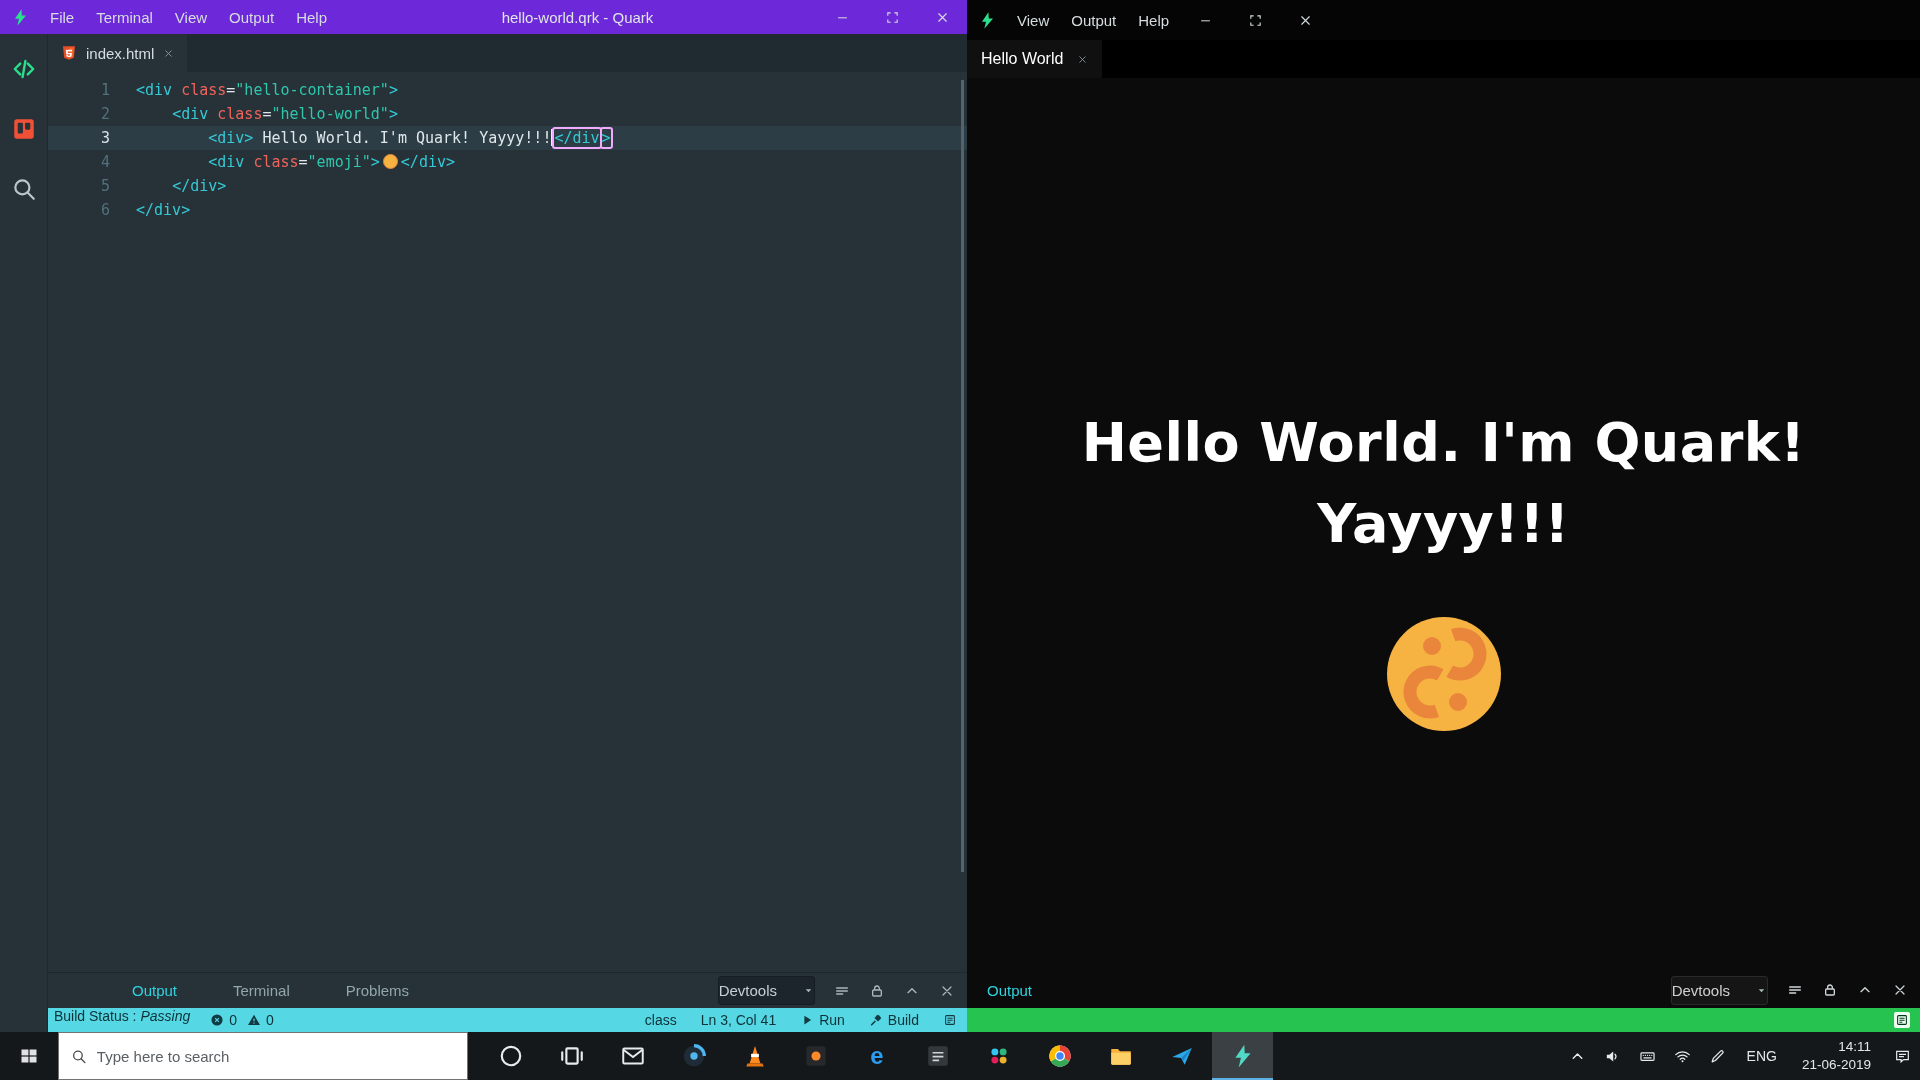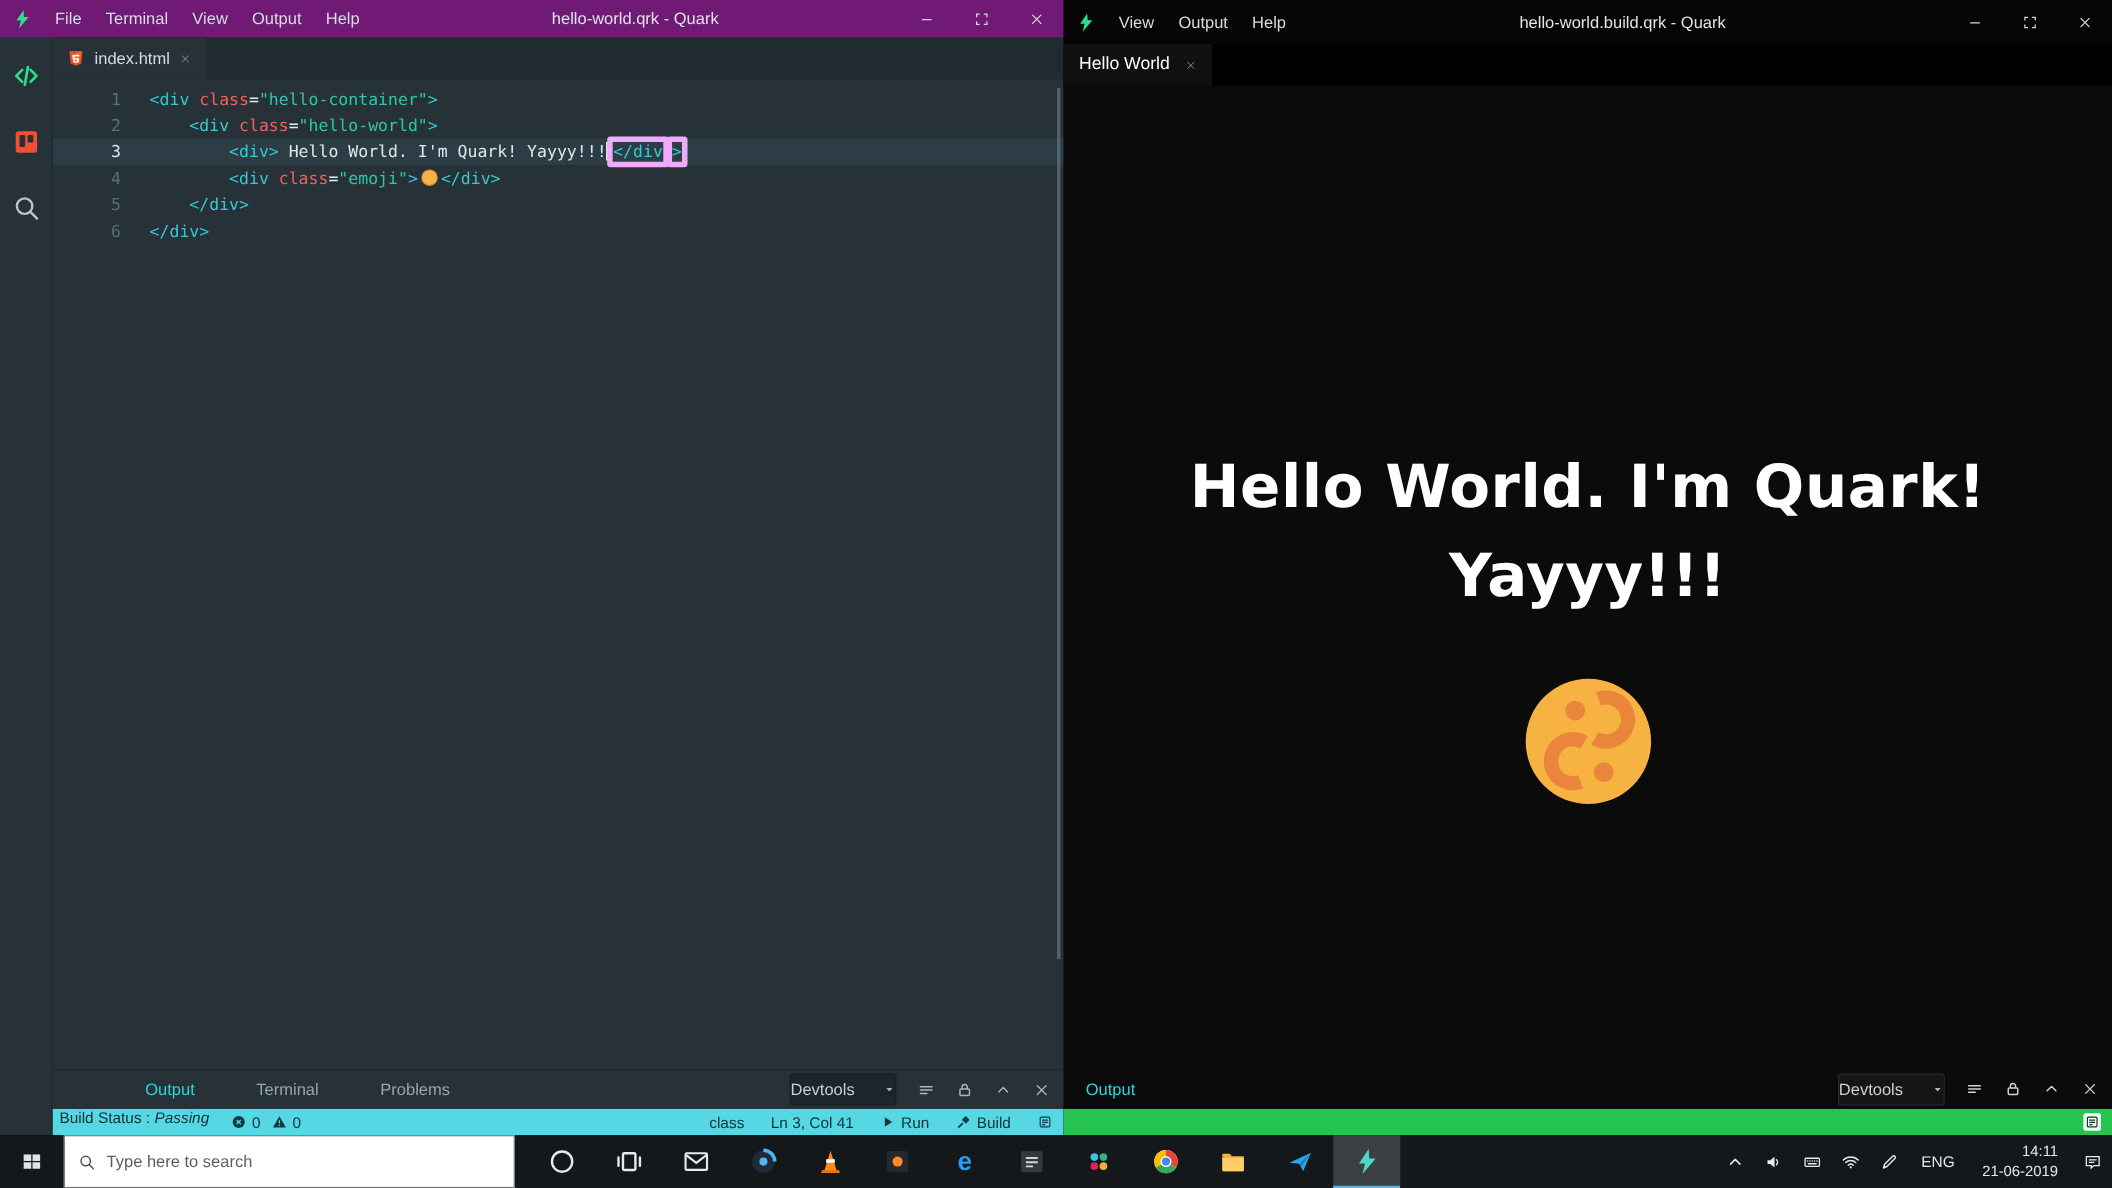--- a/index.html
+++ b/index.html
@@ -6,21 +6,21 @@
   html,body{width:1920px;height:1080px;overflow:hidden;background:#000;
     font-family:"Liberation Sans",sans-serif;-webkit-font-smoothing:antialiased}
   .screen{position:relative;width:1920px;height:1080px;background:#000}
   .ico{display:inline-flex;align-items:center;justify-content:center}
   .ico svg{width:100%;height:100%;display:block}
 
   
   .win-left{position:absolute;left:0;top:0;width:967px;height:1032px;background:#263238;
     display:flex;flex-direction:column;color:#cfd8dc}
   .titlebar{position:relative;display:flex;align-items:center;font-size:15px;flex:0 0 auto}
-  .lw-titlebar{height:34px;background:#701a75}
+  .lw-titlebar{height:34px;background:#6d28d9}
   .logo{width:19px;height:19px;margin:0 9px 0 11px;color:var(--logo_green)}
   .menu{display:flex}
   .menu-item{padding:4px 11px;cursor:default;color:#d5dde0}
   .tb-title{flex:1;text-align:center;color:#dfe5e8;white-space:nowrap;overflow:hidden}
   .controls{display:flex;height:100%}
   .ctrl{width:50px;height:100%;display:flex;align-items:center;justify-content:center;color:#d5dde0}
   .ctrl svg{width:15px;height:15px}
   .lw-body{flex:1;display:flex;min-height:0}
   .activity{width:48px;border-right:1px solid #1f2a30;display:flex;flex-direction:column;
     align-items:center;padding-top:22px;gap:34px;flex:0 0 48px}
@@ -37,21 +37,21 @@
     font-size:15px;overflow:hidden}
   .code-line{display:flex;height:24px;line-height:24px;white-space:pre}
   .code-line.current{background:#2d3d46}
   .gutter{width:88px;flex:0 0 88px;text-align:right;padding-right:26px;color:#54707d}
   .current .gutter{color:#dce5e9}
   .code-text{color:#dfe7ea}
   .tok-tag{color:var(--tag_teal)}
   .tok-attr{color:var(--attr_red)}
   .tok-str{color:var(--string_teal)}
   .tok-pln{color:#dfe7ea}
-  .boxed{border:5px solid #f0abfc;border-radius:3px;margin:0 -1px}
+  .boxed{border:2px solid #f0abfc;border-radius:3px;margin:0 -1px}
   .caret{display:inline-block;width:2px;height:17px;background:#e8f0f2;vertical-align:-3px}
   .emoji-dot{display:inline-block;width:15px;height:15px;border-radius:50%;
     background:var(--emoji_yellow);border:1px solid var(--emoji_orange);vertical-align:-2px;margin:0 3px}
   .scroll-thumb{position:absolute;right:3px;top:8px;width:3px;height:792px;background:#53646c}
   .panelbar{height:36px;flex:0 0 36px;background:#263238;border-top:1px solid #1d272c;
     display:flex;align-items:center;font-size:15px;color:#93a6ad;padding-left:84px;position:relative}
   .panel-tab{margin-right:56px;cursor:pointer}
   .panel-tab.active{color:var(--accent_teal)}
   .panel-right{margin-left:auto;display:flex;align-items:center;gap:19px;padding-right:12px}
   .devtools{display:flex;align-items:center;gap:26px;background:#1b252b;border:1px solid #151d22;
@@ -292,21 +292,20 @@
       <span class="logo ico">
           <svg viewBox="0 0 24 24">
             <path d="M13.2 1.5 L5 13.5 h5.1 L8 22.5 L19 9.5 h-5.4 Z" fill="currentColor"></path>
           </svg>
         </span>
       <div class="menu">
         <span class="menu-item">View</span>
         <span class="menu-item">Output</span>
         <span class="menu-item">Help</span>
       </div>
-      <div class="tb-title">hello-world.build.qrk - Quark</div>
       <div class="controls">
         <span class="ctrl ico">
             <svg viewBox="0 0 24 24" stroke="currentColor" stroke-width="1.6">
               <path d="M5 12.5 h14"></path>
             </svg>
           </span>
         <span class="ctrl ico">
             <svg viewBox="0 0 24 24" fill="none" stroke="currentColor" stroke-width="1.8">
               <path d="M9 4.5 H4.5 V9 M15 4.5 H19.5 V9 M19.5 15 V19.5 H15 M9 19.5 H4.5 V15"></path>
             </svg>

